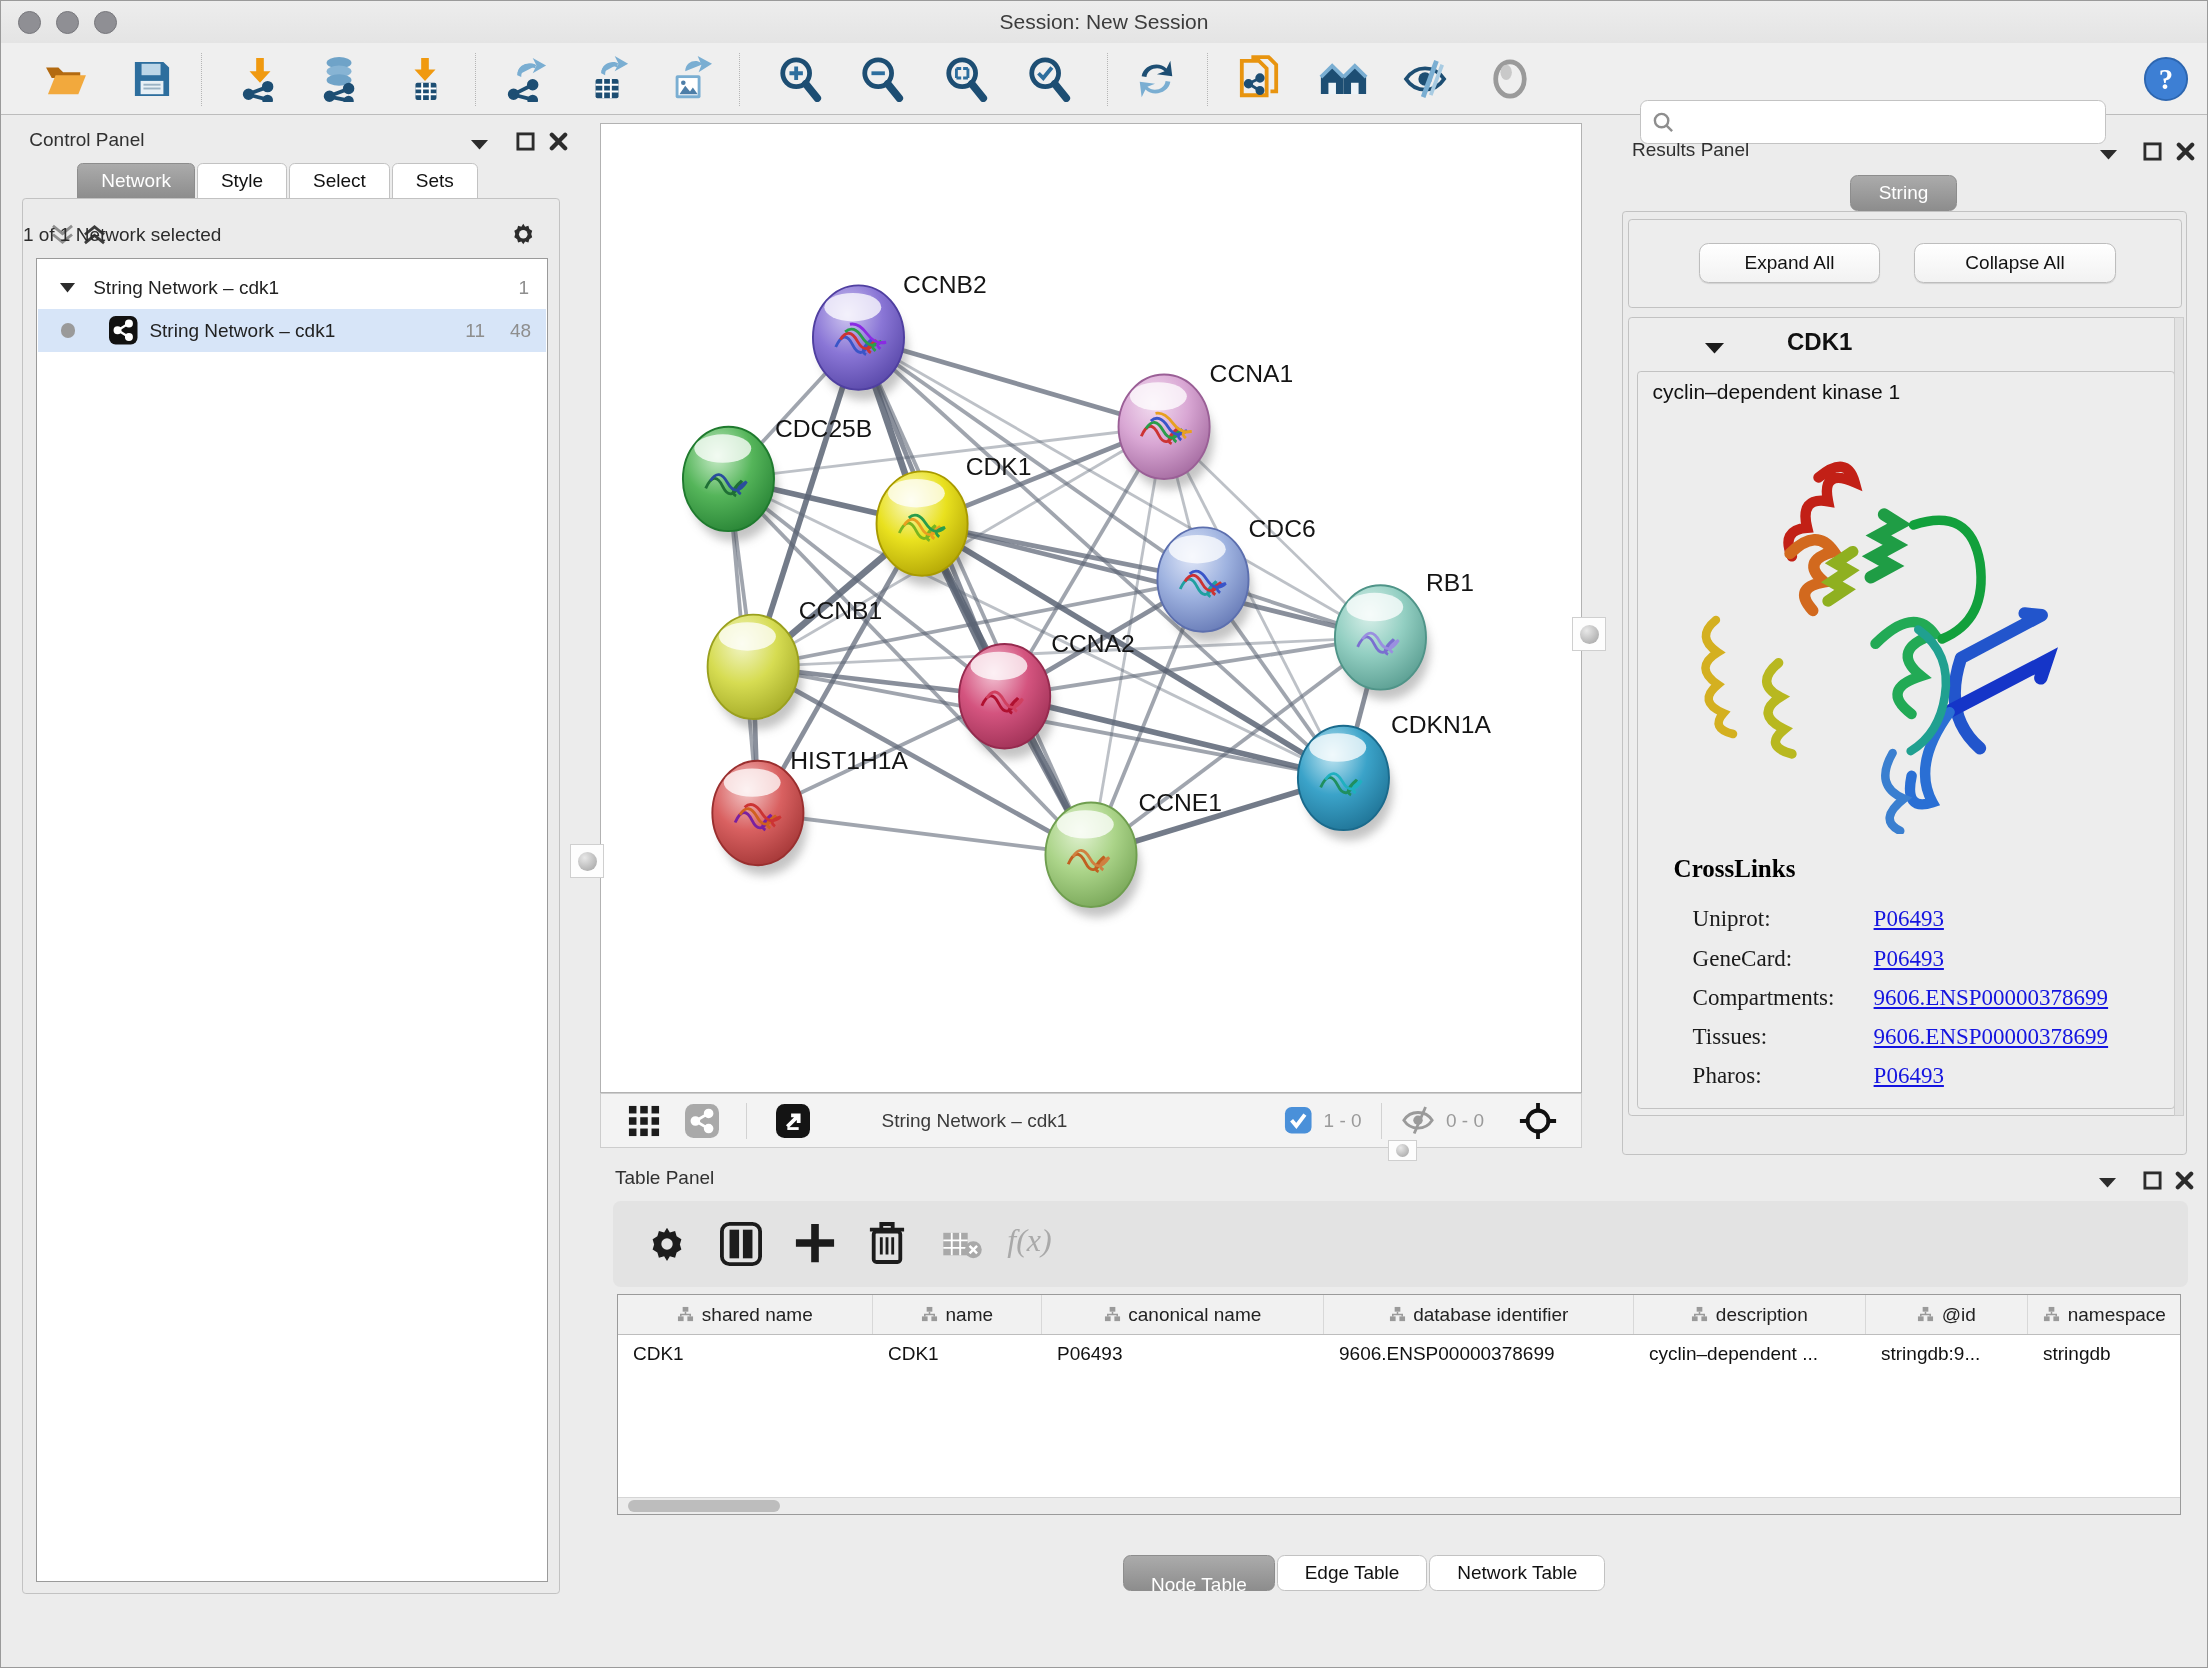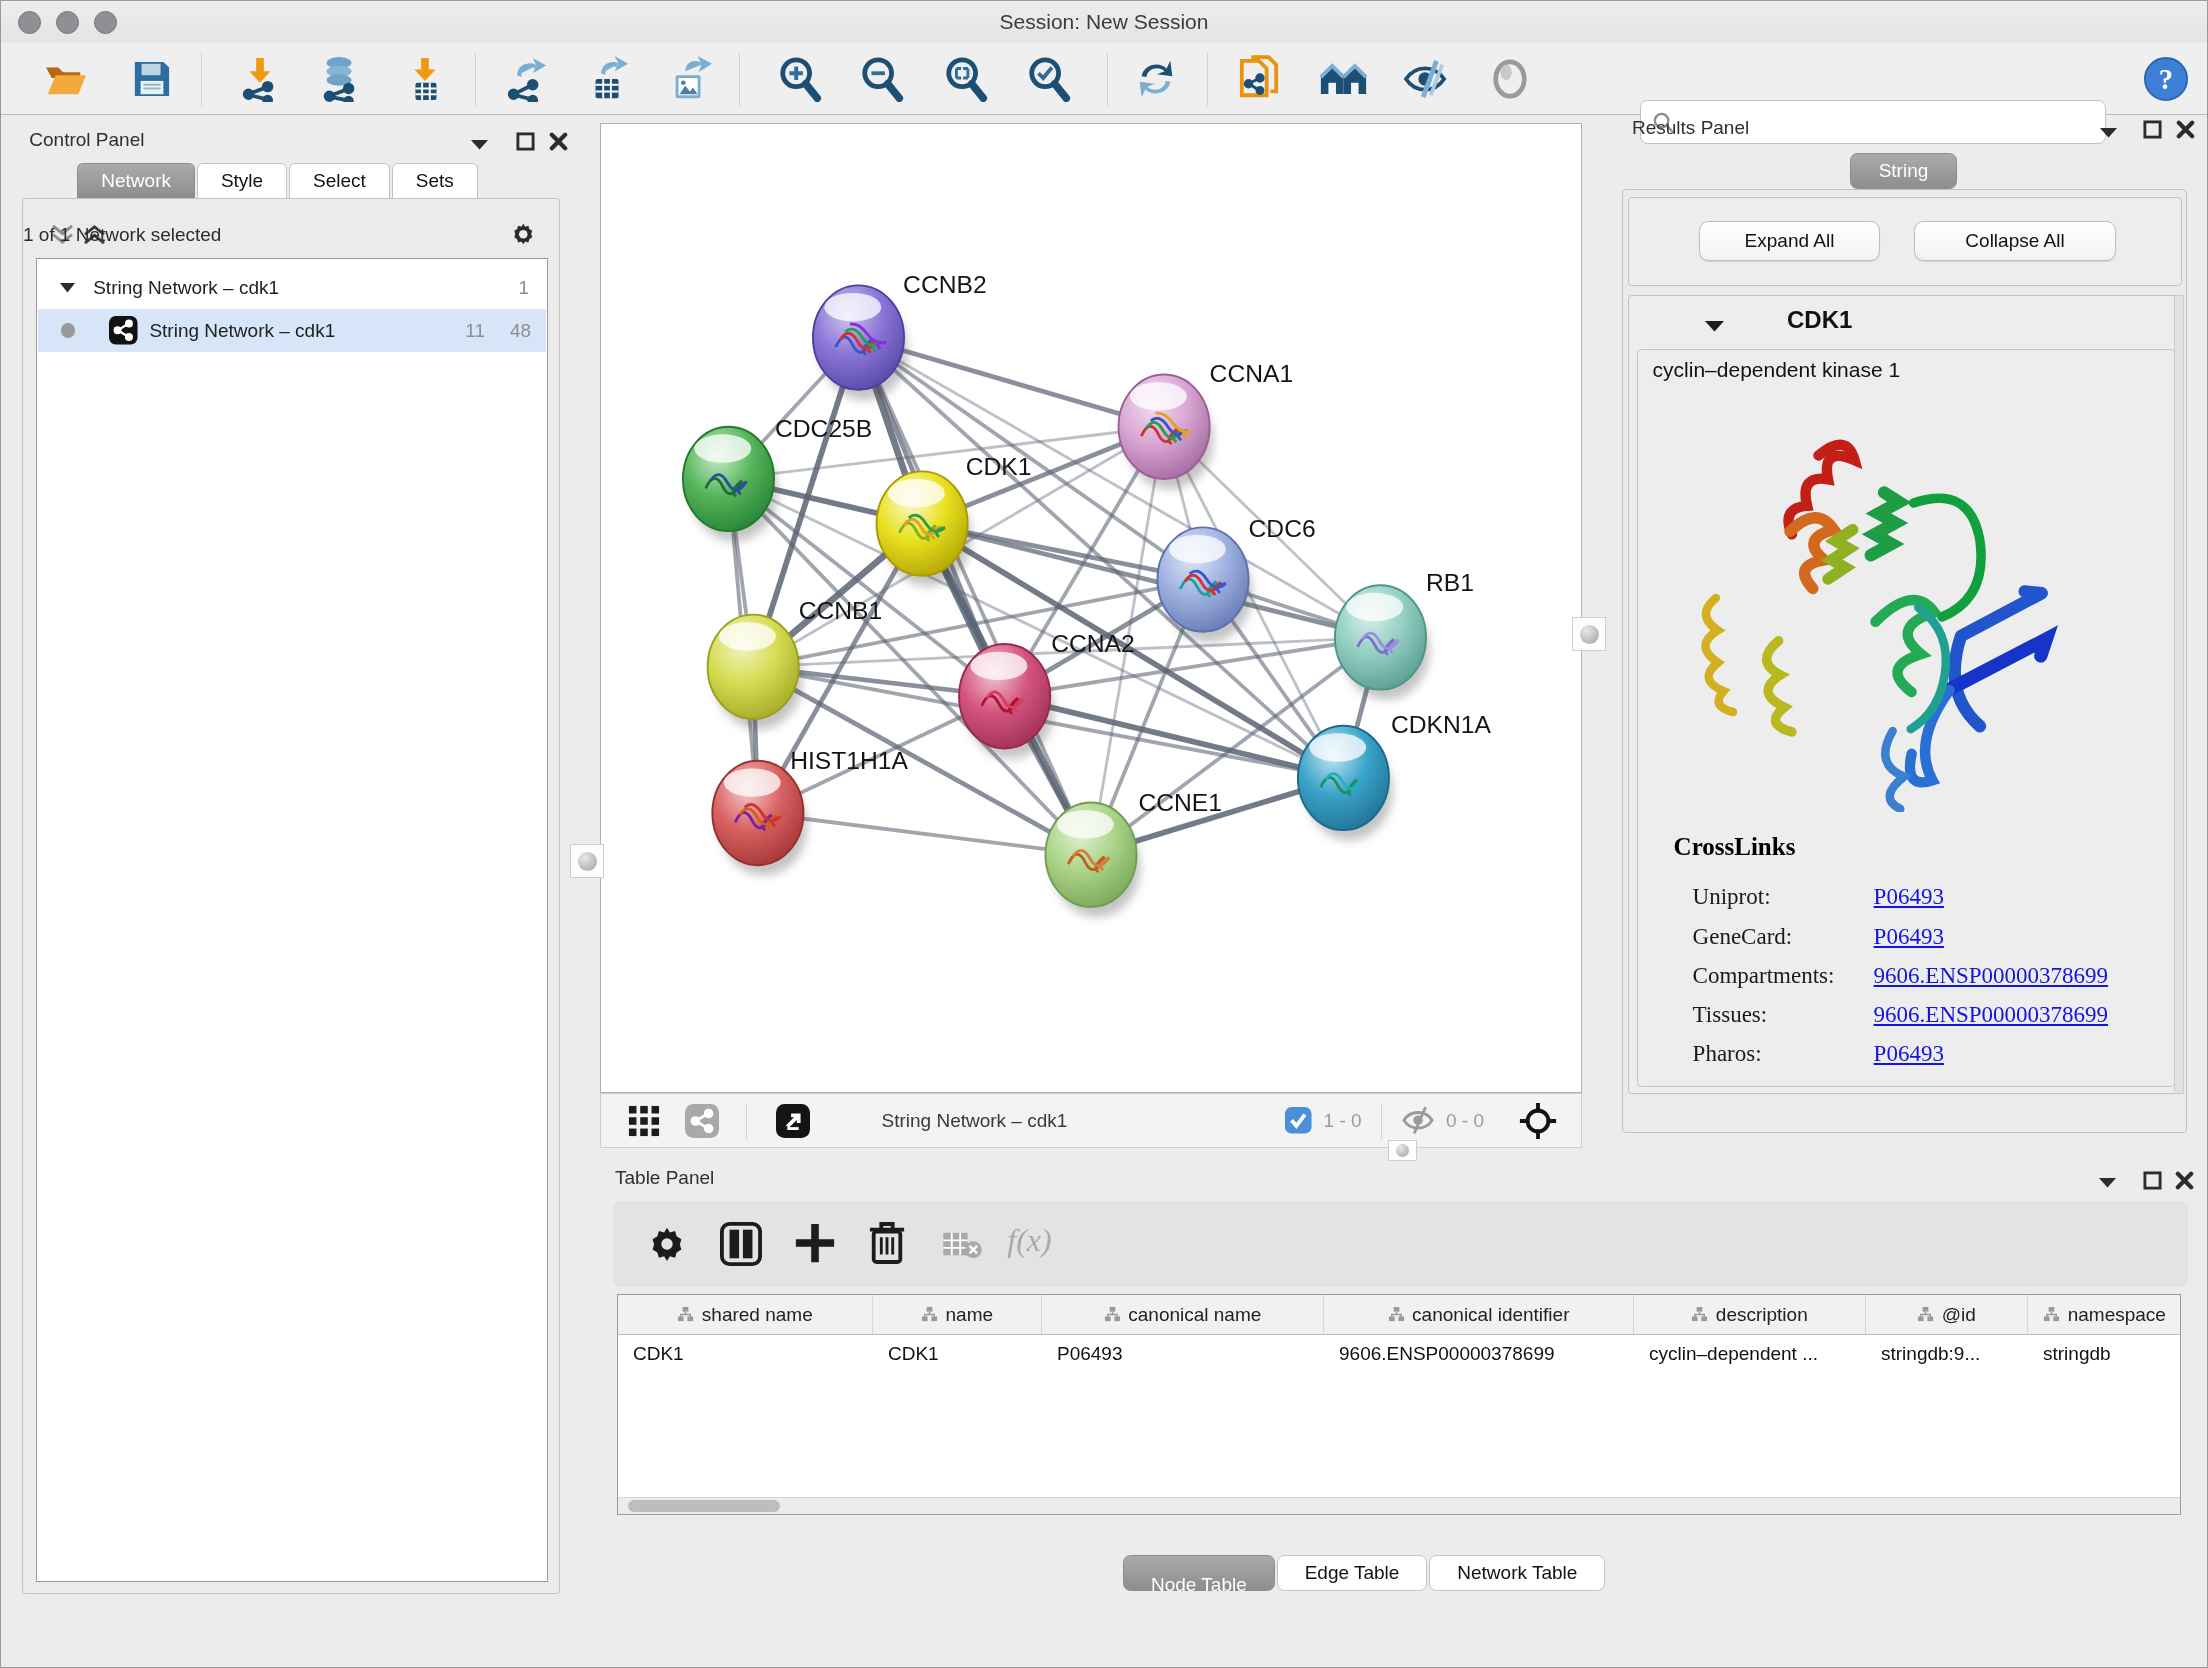--- a/index.html
+++ b/index.html
@@ -26,21 +26,21 @@
   .tree-row{position:absolute;left:1px;right:1px;height:43px;display:flex;align-items:center;font-size:19px;}
   .cnt{color:#8e8e8e;}
   
   #canvas-wrap{position:absolute;left:599px;top:122px;width:982px;height:1025px;}
   #net-canvas{position:absolute;left:0;top:0;width:982px;height:970px;background:#fff;border:1px solid #b2b2b2;}
   #canvas-bar{position:absolute;left:0;top:970px;width:982px;height:55px;background:#f3f3f3;border:1px solid #cdcdcd;display:flex;align-items:center;}
   .bar-txt{font-size:19px;color:#3a3a3a;}
   .bar-gray{font-size:19px;color:#9a9a9a;}
   .vdiv{width:1px;height:36px;background:#d2d2d2;}
   
-  #results-panel{position:absolute;left:1604px;top:108px;width:597px;height:1025px;}
+  #results-panel{position:absolute;left:1604px;top:130px;width:597px;height:1025px;}
   .btn{background:linear-gradient(#ffffff,#f2f2f2);border:1px solid #bdbdbd;border-radius:9.5px;font-size:19px;color:#111;text-align:center;box-shadow:0 1px 1px rgba(0,0,0,.12);}
   .serif{font-family:"Liberation Serif",serif;}
   .xl-row{display:flex;font-size:23px;margin:13.3px 0 13.3px 19px;}
   .xl-label{width:181px;color:#1a1a1a;}
   .xl-link{color:#1414e0;text-decoration:underline;}
   
   #table-panel{position:absolute;left:599px;top:1160px;width:1602px;height:447px;}
   #tbl{position:absolute;left:17px;top:133px;width:1564px;height:221px;background:#fff;border:1px solid #9a9a9a;overflow:hidden;}
   .th-row{display:flex;height:40px;background:#f1f1f1;border-bottom:1px solid #bdbdbd;}
   .th{display:flex;align-items:center;justify-content:center;gap:7.6px;font-size:19px;color:#222;border-right:1px solid #d8d8d8;overflow:hidden;white-space:nowrap;flex:none;}
@@ -715,21 +715,21 @@
           </div>
           <div class="th" style="width: 310px;">
             <svg width="17" height="17" viewBox="0 0 18 18">
               <g fill="#9a9a9a">
                 <rect x="6" y="1" width="6" height="5"></rect>
                 <rect x="1" y="11" width="6" height="5"></rect>
                 <rect x="11" y="11" width="6" height="5"></rect>
               </g>
               <path d="M9 6 v3 M4 11 V9 h10 v2" stroke="#9a9a9a" stroke-width="1.6" fill="none"></path>
             </svg>
-            <span>canonical identifier</span>
+            <span>database identifier</span>
           </div>
           <div class="th" style="width: 232px;">
             <svg width="17" height="17" viewBox="0 0 18 18">
               <g fill="#9a9a9a">
                 <rect x="6" y="1" width="6" height="5"></rect>
                 <rect x="1" y="11" width="6" height="5"></rect>
                 <rect x="11" y="11" width="6" height="5"></rect>
               </g>
               <path d="M9 6 v3 M4 11 V9 h10 v2" stroke="#9a9a9a" stroke-width="1.6" fill="none"></path>
             </svg>

